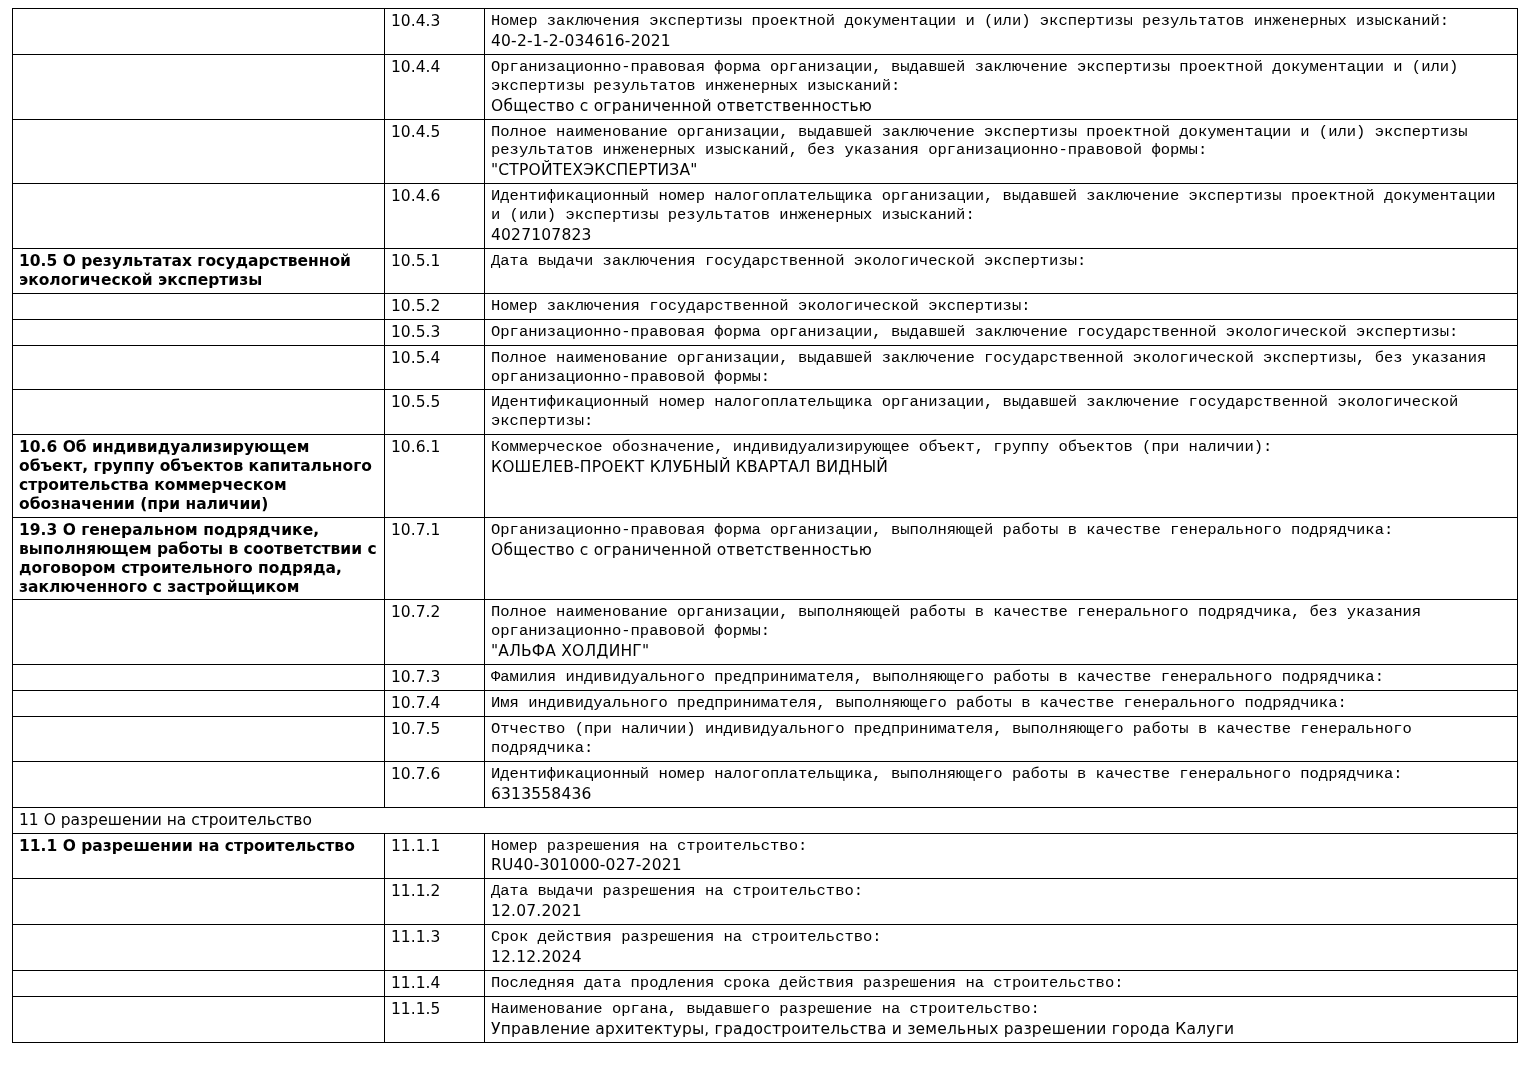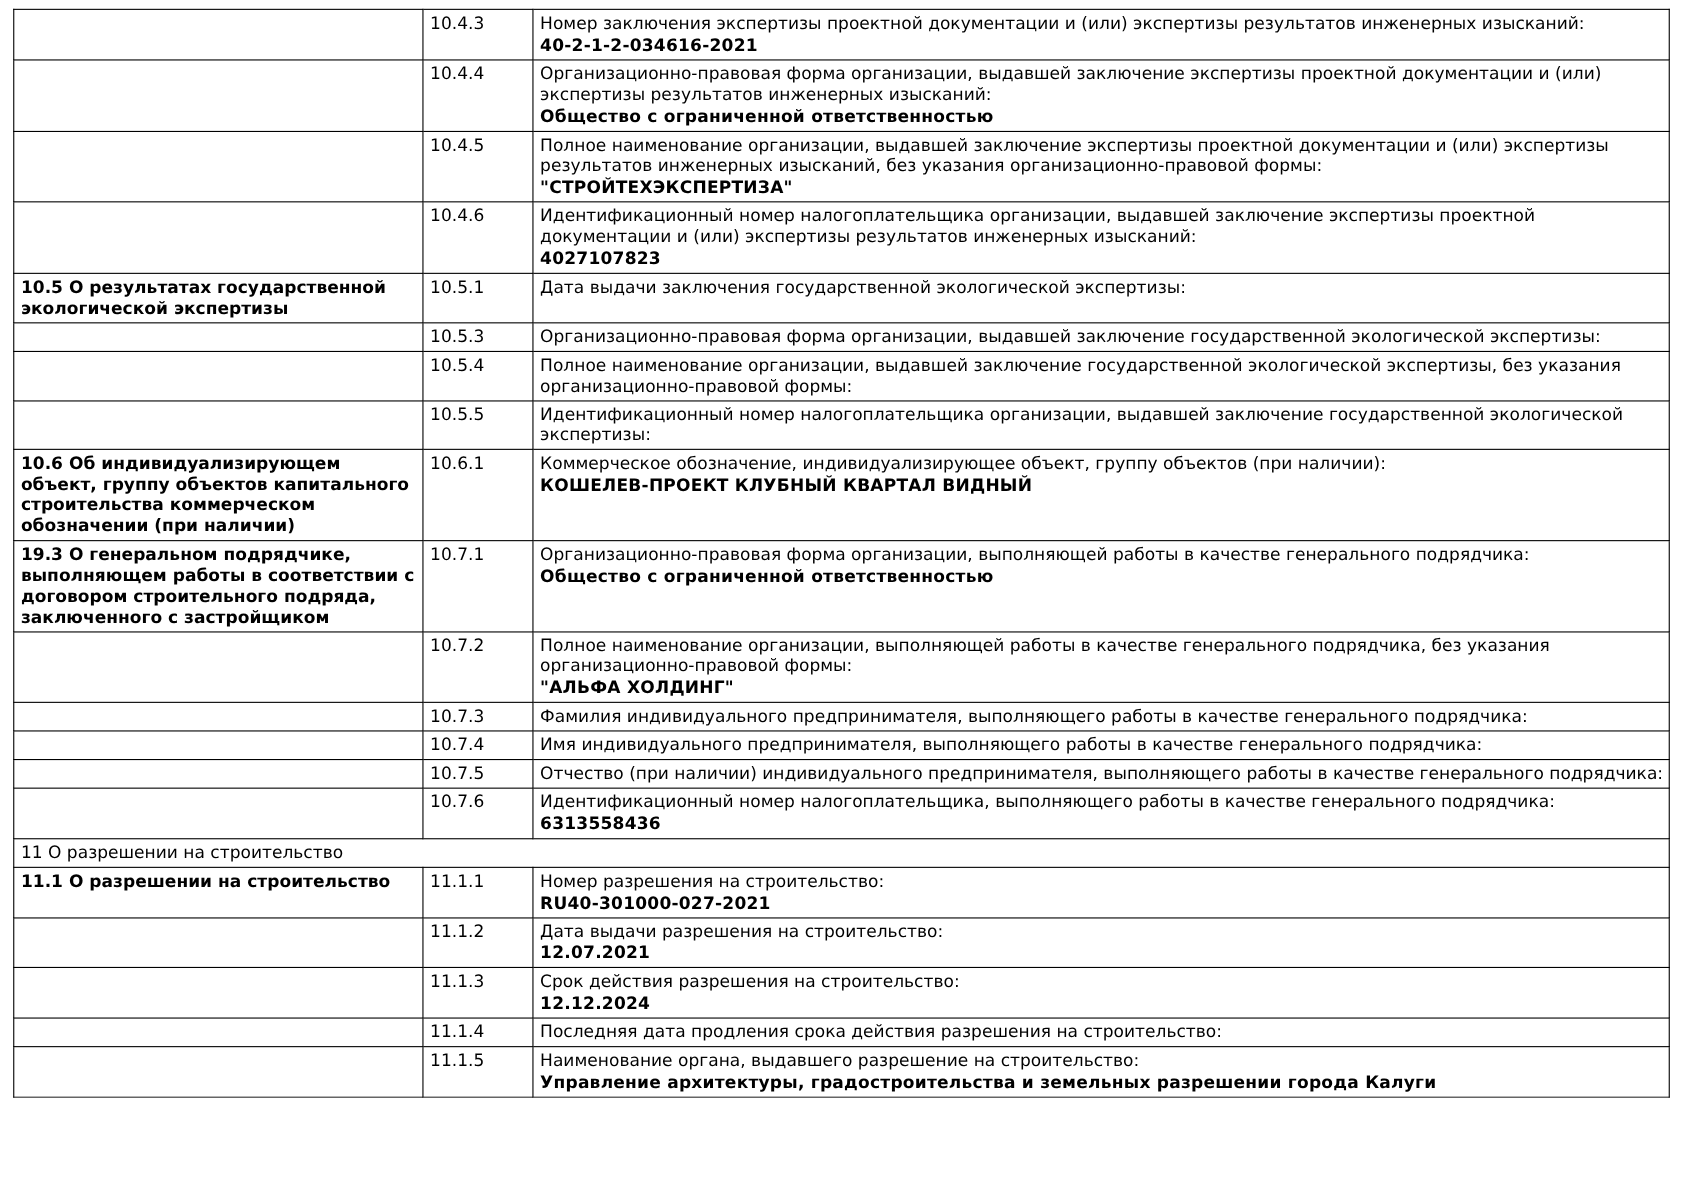--- a/index.html
+++ b/index.html
@@ -41,26 +41,26 @@
   td.col-code {
     font-size: 15.5px;
     vertical-align: middle;
     padding-left: 8px;
   }
   td.col-body {
     font-size: 15.5px;
   }
   td.vmid { vertical-align: middle; }
   .val {
-    font-weight: bold;
+    font-weight: normal;
     letter-spacing: 0.2px;
     display: block;
     margin-top: 1px;
   }
-  .txt { display: block; }
+  .txt { display: block; font-family: Liberation Mono, monospace; }
   .full-row td {
     font-size: 15.5px;
   }
 </style>
 </head>
 <body>
 
 <div class="page">
   <table class="doc-table">
     <colgroup>
@@ -107,20 +107,27 @@
       </tr>
 
       <tr>
         <td class="col-section">10.5 О результатах государственной экологической экспертизы</td>
         <td class="col-code vmid">10.5.1</td>
         <td class="col-body vmid">
           <span class="txt">Дата выдачи заключения государственной экологической экспертизы:</span>
         </td>
       </tr>
 
+      <tr>
+        <td class="col-section"></td>
+        <td class="col-code vmid">10.5.2</td>
+        <td class="col-body vmid">
+          <span class="txt">Номер заключения государственной экологической экспертизы:</span>
+        </td>
+      </tr>
 
       <tr>
         <td class="col-section"></td>
         <td class="col-code vmid">10.5.3</td>
         <td class="col-body vmid">
           <span class="txt">Организационно-правовая форма организации, выдавшей заключение государственной экологической экспертизы:</span>
         </td>
       </tr>
 
       <tr>

